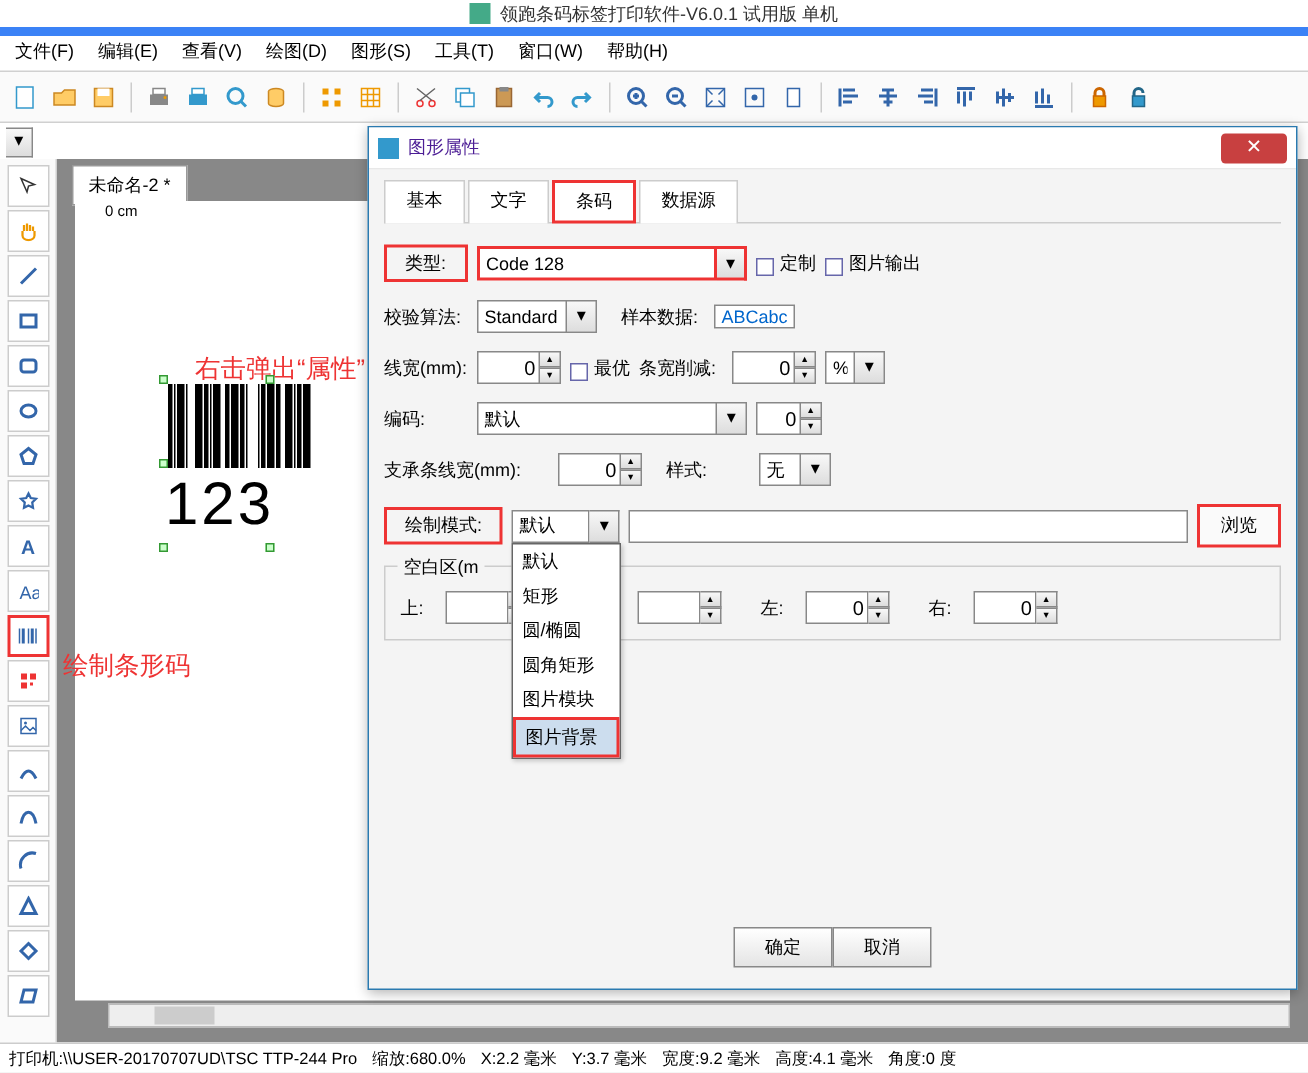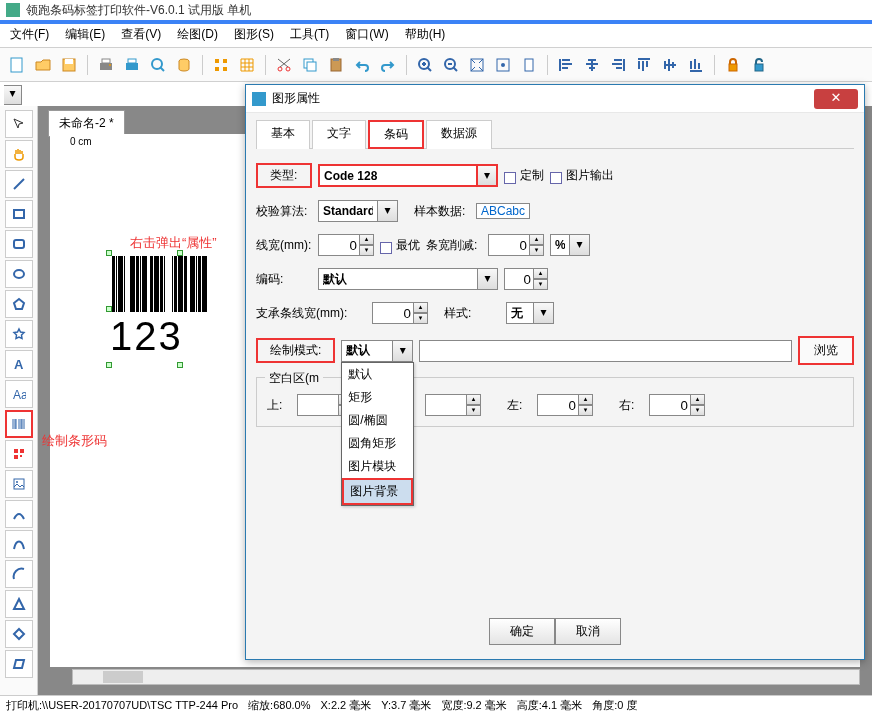--- a/index.html
+++ b/index.html
@@ -1,61 +1,61 @@
 <!DOCTYPE html>
 <html><head>
 <meta charset="utf-8">
 <style>
 * { box-sizing: border-box; margin: 0; padding: 0; }
 body { font-family: "Microsoft YaHei", sans-serif; font-size: 12px; background: #f0f0f0; width: 872px; height: 715px; overflow: hidden; position: relative; }
-.titlebar { background: #fff; height: 24px; display: flex; align-items: center; padding: 0 6px; border-bottom: 4px solid #3b82f6; }
+.titlebar { background: #fff; height: 24px; display: flex; align-items: center; padding: 0 6px; border-bottom: 6px solid #3b82f6; justify-content: center; }
 .titlebar .app-icon { width: 14px; height: 14px; background: #4a8; margin-right: 6px; }
 .titlebar .title { color: #333; font-size: 12px; }
 .menubar { background: #fff; height: 24px; display: flex; align-items: flex-start; padding: 0 4px; border-bottom: 1px solid #d0d0d0; gap: 4px; }
 .menubar span { padding: 2px 6px; cursor: default; }
 .toolbar { background: #fafafa; height: 34px; display: flex; align-items: center; padding: 0 6px; border-bottom: 1px solid #d0d0d0; gap: 4px; }
 .tb-btn { width: 22px; height: 22px; display: flex; align-items: center; justify-content: center; cursor: pointer; }
 .tb-sep { width: 1px; height: 20px; background: #ccc; margin: 0 3px; }
 .font-select { display: flex; align-items: center; background: #fff; padding: 3px 4px; border-bottom: 1px solid #aaa; }
 .font-select input { width: 190px; border: 1px solid #888; padding: 2px; font-size: 12px; }
 .font-select .dd { width: 18px; height: 20px; background: linear-gradient(#f8f8f8,#ddd); border: 1px solid #888; border-left:none; text-align:center; }
 .main { display: flex; position: absolute; top: 106px; left: 0; right: 0; bottom: 20px; }
 .sidebar { width: 38px; background: #fafafa; display: flex; flex-direction: column; align-items: center; padding: 4px 0; gap: 2px; border-right: 1px solid #d0d0d0; }
 .side-btn { width: 28px; height: 28px; display:flex; align-items:center; justify-content:center; border: 1px solid transparent; cursor:pointer; background:#fff; border:1px solid #ccc; }
 .side-btn.hl { border: 2px solid #e33; }
 .canvas-area { flex: 1; position: relative; background: #888; overflow: hidden; }
 .doc-tab { position: absolute; top: 4px; left: 10px; background: #fff; padding: 4px 10px; border: 1px solid #999; font-size: 12px; }
-.red-annot { color: #e33; position: absolute; font-size: 13px; }
+.red-annot { color: #e33; position: absolute; font-size: 17px; }
 .ruler-top { position:absolute; top:28px; left:12px; right:12px; height:20px; background:#fff;}
 .ruler-left { position:absolute; top:48px; left:12px; width:20px; bottom:28px; background:#fff;}
 .paper { position: absolute; top: 48px; left: 32px; right: 12px; bottom: 28px; background: #fff; }
 .barcode-box { position: absolute; top: 100px; left: 40px; width: 140px; height: 110px; }
 .barcode-box .sel { position:absolute; width:6px; height:6px; background:#cfc; border:1px solid #393; }
 .barcode-box .sel.tl { top:-4px; left:-4px;} .barcode-box .sel.tr { top:-4px; right:-4px;} .barcode-box .sel.bl { bottom:-4px; left:-4px;} .barcode-box .sel.br { bottom:-4px; right:-4px;}
 .barcode-box .sel.ml { top:50%; left:-4px; margin-top:-3px;} .barcode-box .sel.mr { top:50%; right:-4px; margin-top:-3px;} .barcode-box .sel.mt { left:50%; top:-4px; margin-left:-3px;} .barcode-box .sel.mb { left:50%; bottom:-4px; margin-left:-3px;}
 .barcode-bars { display:flex; height:60px; align-items:flex-end; gap:1px; padding:2px;}
 .barcode-bars div { background:#000; width:3px; height:100%;}
 .barcode-bars div:nth-child(2n){width:1px;} .barcode-bars div:nth-child(3n){width:5px;} .barcode-bars div:nth-child(5n){background:#fff;}
 .barcode-text { font-size: 40px; font-family: Arial; text-align:left; letter-spacing: 2px;}
 .scrollbar-h { position:absolute; bottom:10px; left:34px; right:12px; height:16px; background:#eee; border:1px solid #bbb;}
 .scrollbar-h .thumb{ position:absolute; left:30px; width:40px; top:1px; bottom:1px; background:#ccc;}
 .dialog { position: absolute; top: 84px; left: 245px; width: 620px; height: 576px; background: #f4f4f4; border: 1px solid #2a7ab0; box-shadow: 0 2px 8px rgba(0,0,0,.3); }
 .dlg-title { background: #fff; height: 28px; display: flex; align-items: center; padding: 0 6px; border-bottom: 1px solid #e8e8e8; }
 .dlg-title .icon { width:14px; height:14px; background:#39c; margin-right:6px;}
-.dlg-title .txt { flex:1; color:#000000; }
+.dlg-title .txt { flex:1; color:#4c1d95; }
 .dlg-close { width:44px; height:20px; background:#c84040; border-radius:3px; color:#fff; text-align:center; line-height:18px; font-size:13px; cursor:pointer;}
 .dlg-body { padding: 6px 10px 10px; }
 .tabs { display: flex; border-bottom: 1px solid #ccc; margin-bottom: 14px; }
 .tab { padding: 4px 14px; border: 1px solid #ccc; border-bottom: none; background: #fff; margin-right: 2px; cursor:pointer; position:relative; top:1px; }
 .tab.active { border: 2px solid #e33; background:#fff; }
 .form-row { display:flex; align-items:center; margin-bottom: 12px; gap: 6px; }
 .form-row label { min-width: 56px; }
 .lbl-hl { border: 2px solid #e33; padding: 2px 12px; }
 .combo { display:flex; }
-.combo input { border:1px solid #888; padding:2px 4px; font-size:12px; height:22px;font-weight:bold; }
+.combo input { border:1px solid #888; padding:2px 4px; font-size:12px; height:22px; }
 .combo .dd { width:20px; height:22px; background:linear-gradient(#f8f8f8,#ddd); border:1px solid #888; border-left:none; text-align:center; line-height:18px; cursor:pointer;}
 .combo.hl input { border:2px solid #e33; height:23px; }
 .combo.hl .dd { border:2px solid #e33; border-left:none; height:23px; }
 .chk { display:flex; align-items:flex-end; gap:4px; }
 .chk .box { width:12px;height:12px;border:1px solid #66a; background:#fff; }
 .spin { display:flex; }
 .spin input { width:42px; border:1px solid #888; text-align:right; padding:2px; height:22px;}
 .spin .btns { width:14px; display:flex; flex-direction:column; }
 .spin .btns div{ flex:1; border:1px solid #888; border-left:none; font-size:7px; text-align:center; background:linear-gradient(#f8f8f8,#ddd);}
 .sample { border:1px solid #888; padding:0 4px; color:#06c; background:#fff; }

